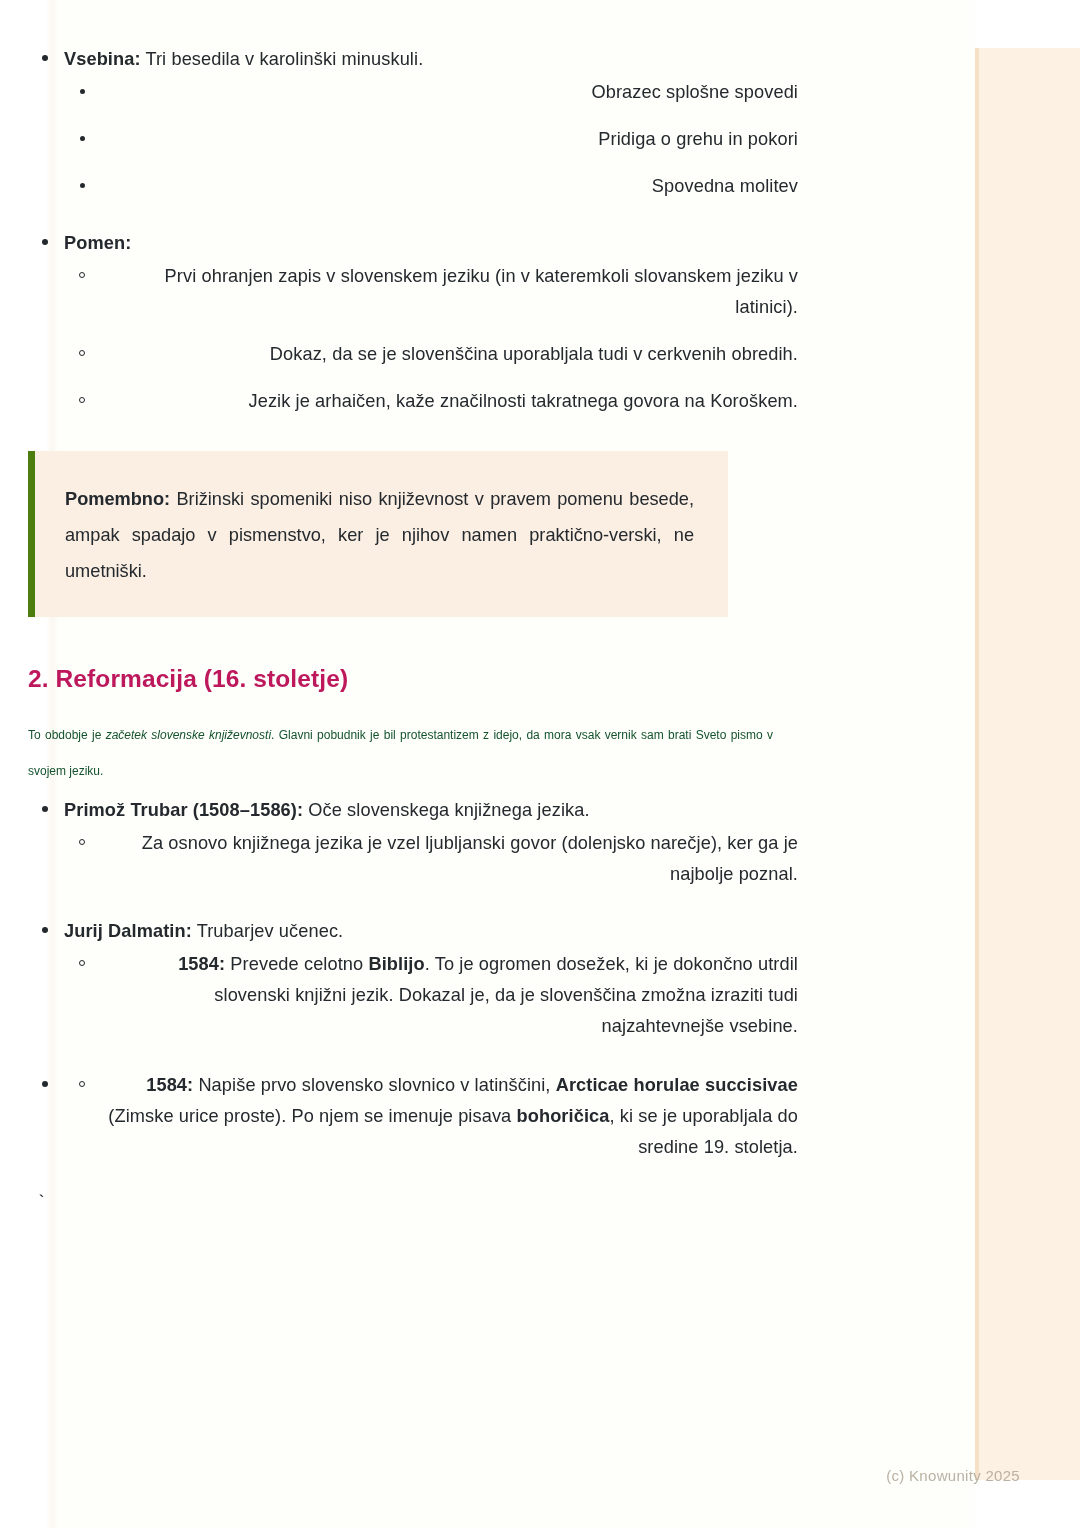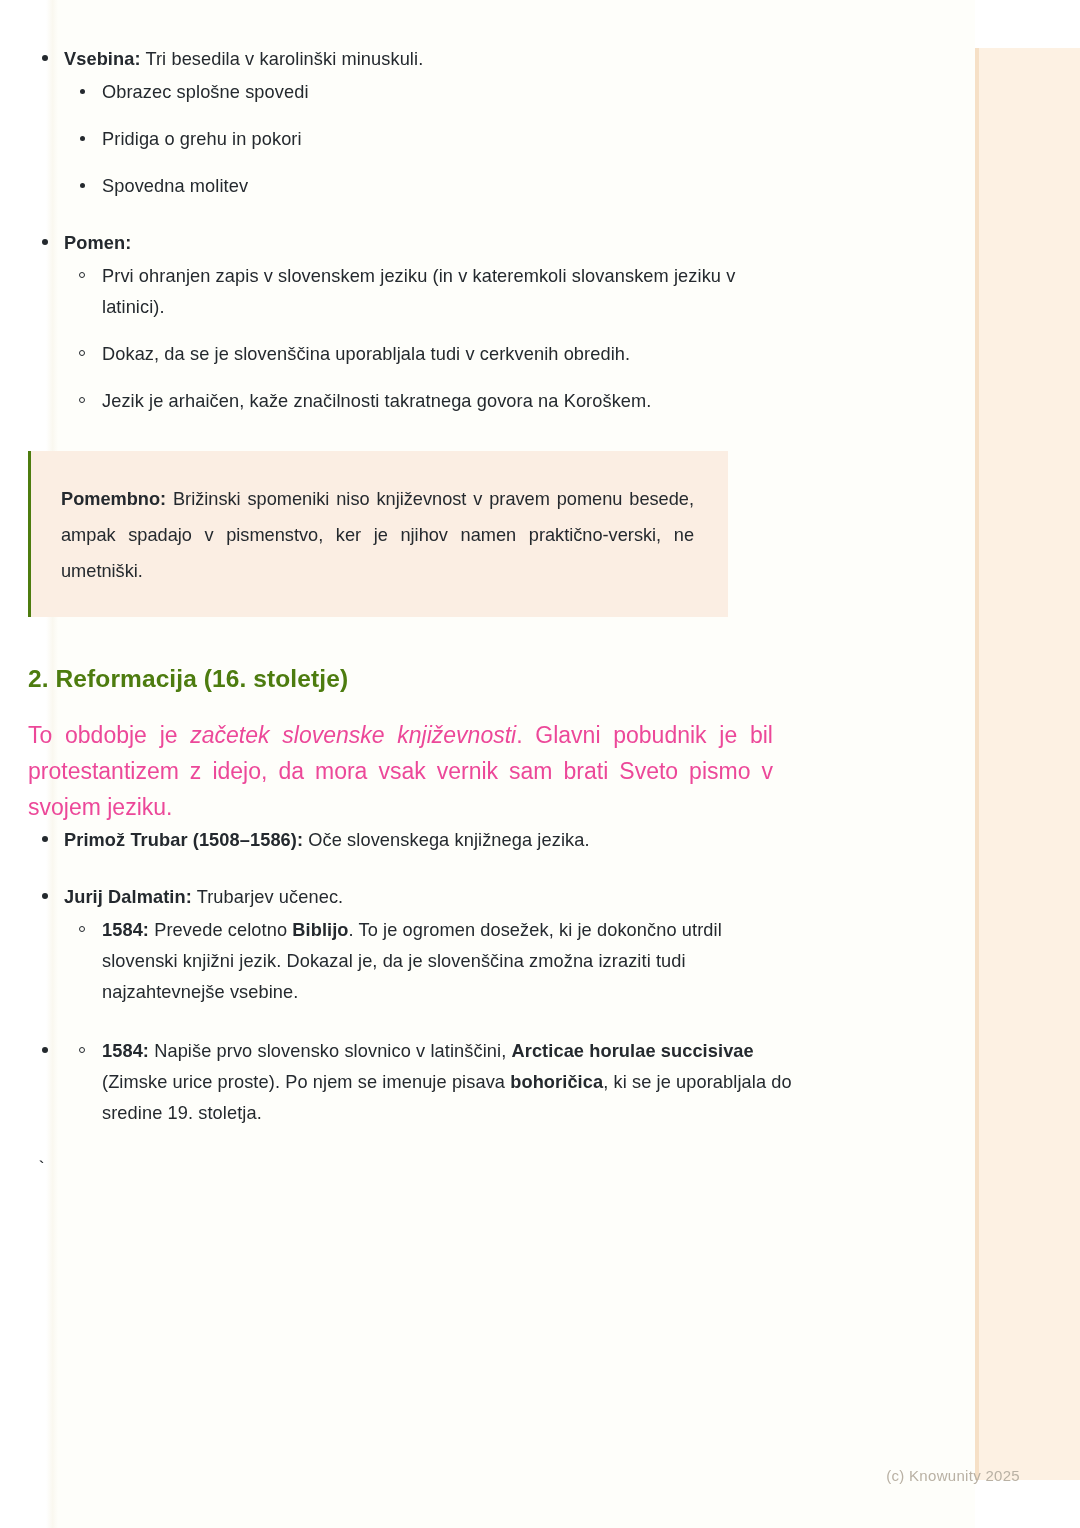--- a/index.html
+++ b/index.html
@@ -78,20 +78,21 @@
     line-height: 31px;
     color: #24292e;
     letter-spacing: 0.1px;
   }
   .line.bold-lead b { font-weight: bold; }
 
   ul.lvl2 {
     list-style: none;
     margin: 2px 0 0 0;
     padding: 0;
+    text-align: right;
   }
   ul.lvl2 > li {
     position: relative;
     padding-left: 38px;
     margin-bottom: 16px;
   }
   ul.lvl2 > li:last-child { margin-bottom: 0; }
   ul.lvl2 > li > .marker-disc-sm {
     position: absolute;
     left: 16px;
@@ -114,48 +115,48 @@
   }
   ul.lvl2 .line { font-size: 18.2px; line-height: 31px; }
 
   .grp-gap { height: 22px; }
 
   
   .callout {
     position: relative;
     margin-top: 34px;
     background: #fbeee3;
-    border-left: 3px solid #4d7c0f;
+    border-left: 7px solid #4d7c0f;
     padding: 30px 34px 28px 30px;
     width: 700px;
     box-sizing: border-box;
   }
   .callout .ctext {
     font-size: 18.2px;
     line-height: 36px;
     color: #24292e;
     text-align: justify;
     margin: 0;
   }
   .callout .ctext b { font-weight: bold; }
 
   
   .section-head {
     margin: 48px 0 0 0;
     font-size: 24.5px;
     font-weight: bold;
-    color: #4d7c0f;
+    color: #be185d;
     letter-spacing: 0.1px;
   }
 
   .intro-para {
-    margin: 24px 0 0 0;
-    font-size: 23px;
+    margin: 24px 0 6px 0;
+    font-size: 12px;
     line-height: 36px;
-    color: #ec4899;
+    color: #14532d;
     text-align: justify;
     width: 745px;
   }
   .intro-para i { font-style: italic; }
 
   .list-block { margin-top: 28px; }
 
   .tick-mark {
     margin-top: 30px;
     margin-left: 8px;
@@ -245,20 +246,24 @@
   </p>
 
   <ul class="lvl1 list-block">
 
     <li class="bullet-row">
       <span class="marker-disc"></span>
       <div class="line bold-lead">
         <b>Primož Trubar (1508–1586):</b><span> Oče slovenskega knjižnega jezika.</span>
       </div>
       <ul class="lvl2">
+        <li>
+          <span class="marker-ring"></span>
+          <div class="line">Za osnovo knjižnega jezika je vzel ljubljanski govor (dolenjsko narečje), ker ga je najbolje poznal.</div>
+        </li>
       </ul>
     </li>
 
     <div class="grp-gap"></div>
 
     <li class="bullet-row">
       <span class="marker-disc"></span>
       <div class="line bold-lead">
         <b>Jurij Dalmatin:</b><span> Trubarjev učenec.</span>
       </div>

